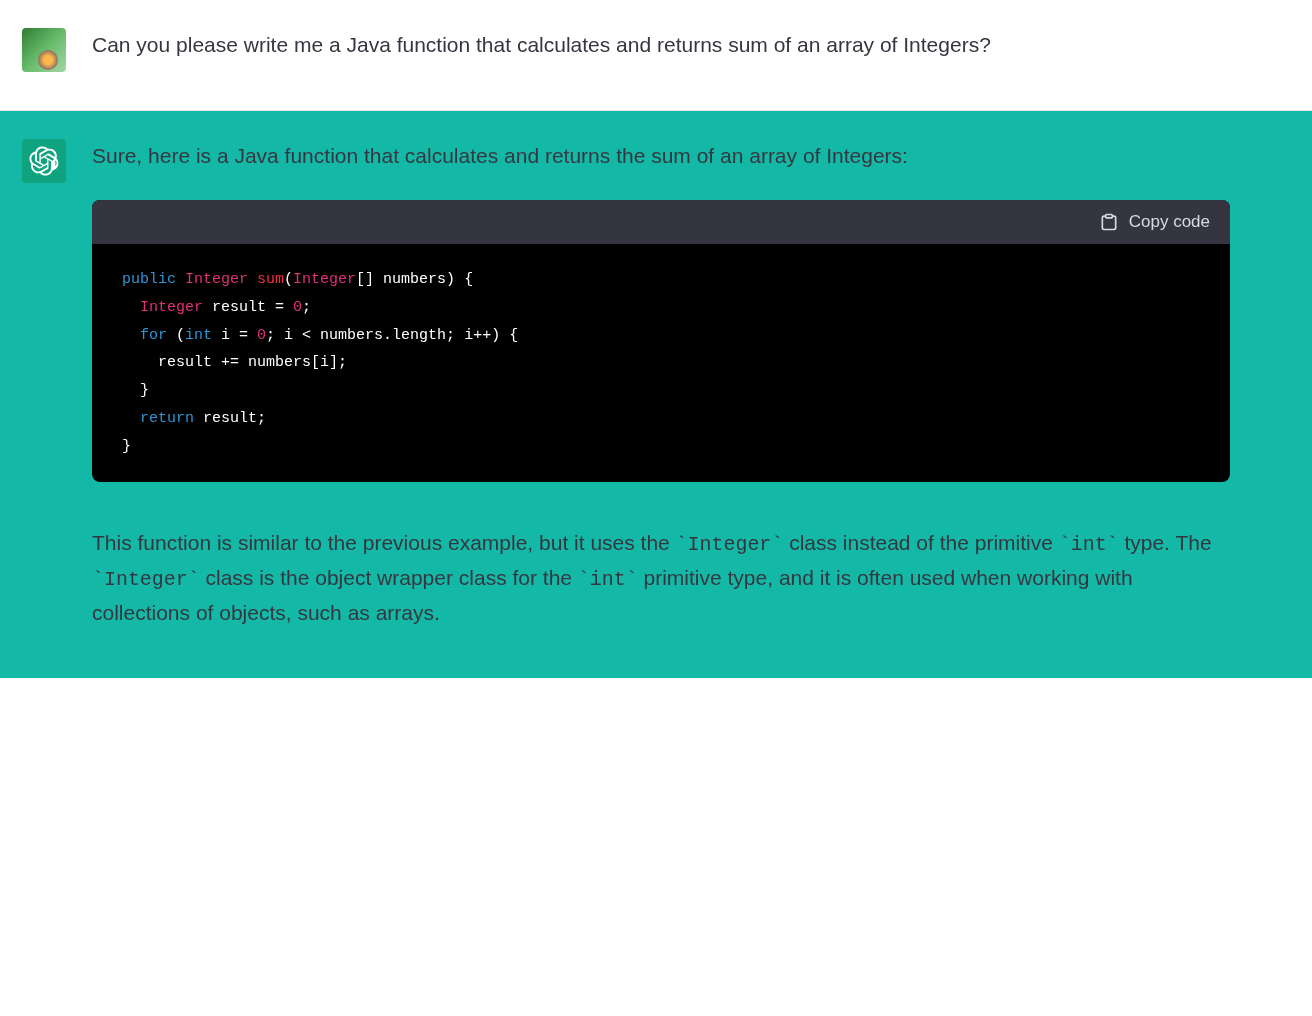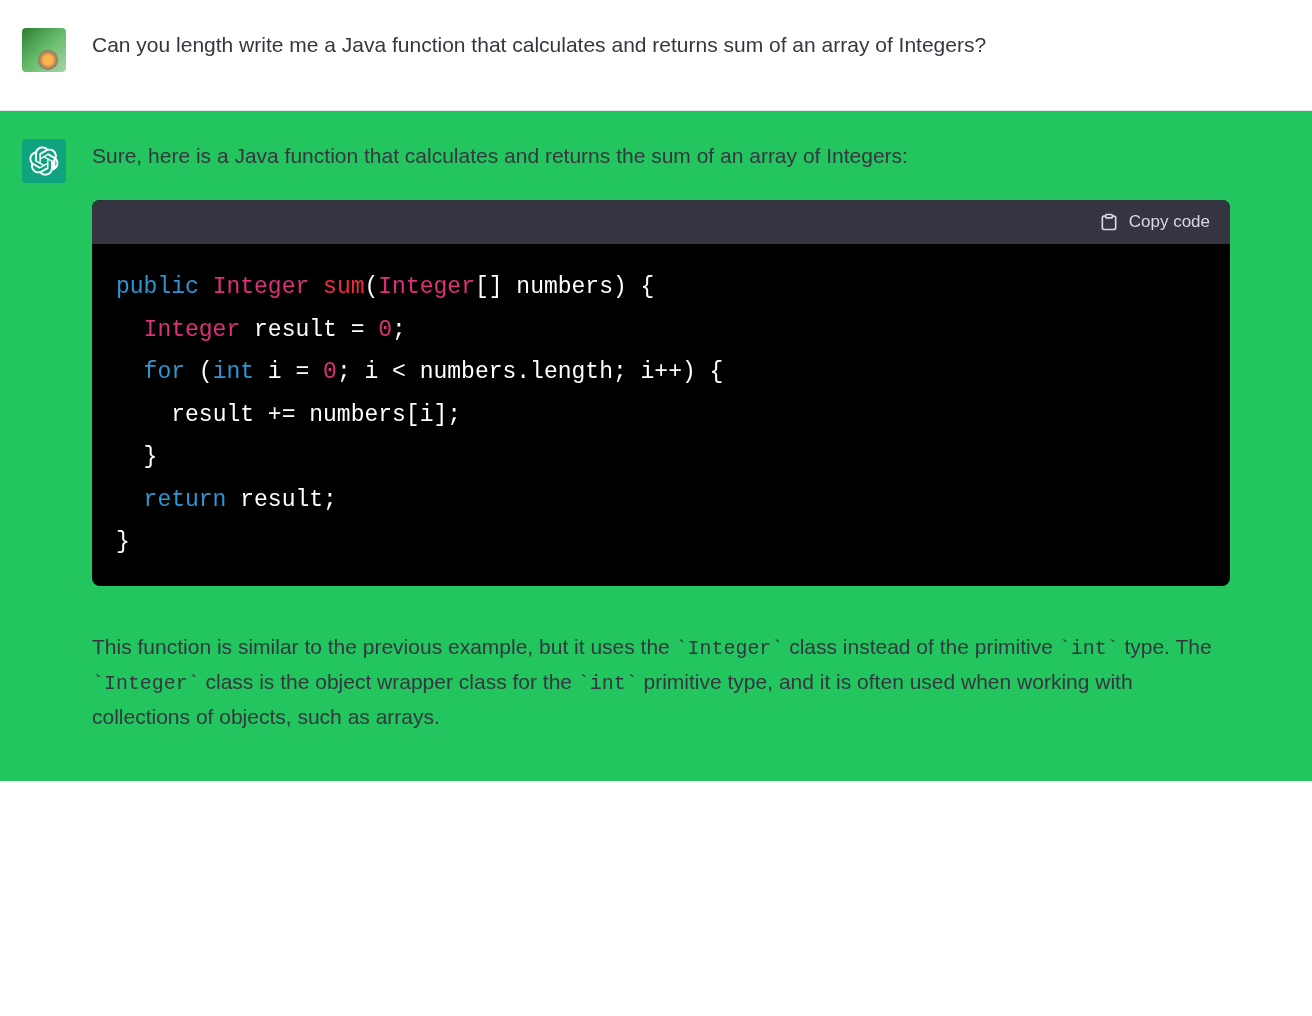--- a/index.html
+++ b/index.html
@@ -17,21 +17,21 @@
     .message {
       display: flex;
       padding: 28px 22px;
       gap: 26px;
     }
     .message.user {
       background: #ffffff;
       border-bottom: 1px solid #e5e5e5;
     }
     .message.assistant {
-      background: #22c55e;
+      background: #14b8a6;
     }
     .avatar {
       width: 44px;
       height: 44px;
       border-radius: 4px;
       flex-shrink: 0;
       display: flex;
       align-items: center;
       justify-content: center;
     }
@@ -92,44 +92,45 @@
     .copy-btn svg {
       width: 20px;
       height: 20px;
       stroke: #d9d9e3;
       fill: none;
       stroke-width: 2;
     }
     .code-content {
       padding: 22px 24px;
       font-family: "SF Mono", Monaco, Consolas, "Courier New", monospace;
-      font-size: 23px;
+      font-size: 15px;
       line-height: 1.85;
       color: #ffffff;
       white-space: pre;
+      margin-left: 6px;
     }
     .tok-keyword { color: #2e95d3; }
     .tok-type { color: #df3079; }
     .tok-func { color: #f22c3d; }
     .tok-number { color: #df3079; }
     .inline-code {
       font-family: "SF Mono", Monaco, Consolas, "Courier New", monospace;
       font-size: 0.95em;
     }
     .explanation {
       margin-top: 11px;
     }
   </style>
 </head>
 <body>
 
 <div class="message user">
   <div class="avatar user-avatar"></div>
   <div class="content">
-    <p>Can you length write me a Java function that calculates and returns sum of an array of Integers?</p>
+    <p>Can you please write me a Java function that calculates and returns sum of an array of Integers?</p>
   </div>
 </div>
 
 <div class="message assistant">
   <div class="avatar assistant-avatar">
     <svg viewBox="0 0 41 41">
       <path d="M37.5324 16.8707C37.9808 15.5241 38.1363 14.0974 37.9886 12.6859C37.8409 11.2744 37.3934 9.91076 36.6755 8.68622C35.6075 6.83404 33.9812 5.3676 32.0277 4.49917C30.0742 3.63074 27.8951 3.40289 25.8021 3.84814C24.8576 2.7855 23.6932 1.93814 22.3889 1.36468C21.0846 0.791223 19.6717 0.505501 18.2481 0.527098C16.1089 0.518618 14.0242 1.19375 12.3013 2.45058C10.5785 3.70742 9.30947 5.47905 8.68127 7.50834C7.28915 7.79192 5.97127 8.36665 4.81399 9.19431C3.65671 10.022 2.6869 11.0838 1.96991 12.3085C0.893471 14.1497 0.434795 16.2821 0.661272 18.3973C0.88775 20.5125 1.78739 22.5013 3.23058 24.0739C2.78203 25.4205 2.62652 26.8471 2.77423 28.2587C2.92195 29.6702 3.36941 31.0338 4.08733 32.2583C5.15536 34.1105 6.78168 35.577 8.73519 36.4454C10.6887 37.3138 12.8678 37.5417 14.9608 37.0964C15.9053 38.159 17.0697 39.0064 18.374 39.5799C19.6783 40.1533 21.0912 40.439 22.5148 40.4175C24.6553 40.4269 26.7414 39.7516 28.4651 38.4942C30.1887 37.2369 31.4581 35.4644 32.0864 33.4338C33.4785 33.1502 34.7964 32.5755 35.9537 31.7478C37.111 30.9202 38.0808 29.8584 38.7978 28.6337C39.8743 26.7925 40.333 24.66 40.1065 22.5448C39.88 20.4297 38.9804 18.4409 37.5372 16.8683L37.5324 16.8707ZM22.5176 37.8018C20.7579 37.8042 19.0532 37.1914 17.7011 36.0701C17.7623 36.0371 17.8693 35.979 17.9389 35.9361L25.9561 31.3407C26.1574 31.2267 26.3247 31.061 26.4408 30.8607C26.5569 30.6604 26.6175 30.4328 26.6163 30.2013V18.9827L30.0048 20.9308C30.0226 20.9394 30.038 20.9524 30.0496 20.9685C30.0612 20.9846 30.0686 21.0034 30.0711 21.0231V30.3141C30.0688 32.2993 29.2722 34.2025 27.8557 35.6052C26.4392 37.0079 24.518 37.7963 22.5224 37.7994L22.5176 37.8018ZM6.34892 31.0108C5.46777 29.4959 5.15008 27.7211 5.45061 25.9951C5.51001 26.0305 5.61383 26.0934 5.6877 26.1363L13.7049 30.7317C13.9044 30.8477 14.1316 30.9089 14.3629 30.9089C14.5943 30.9089 14.8214 30.8477 15.021 30.7317L24.812 25.1186V29.0146C24.8128 29.0342 24.8088 29.0537 24.8004 29.0714C24.7919 29.0891 24.7793 29.1045 24.7635 29.1163L16.6562 33.7644C14.9255 34.7519 12.8732 35.0199 10.9449 34.5101C9.01671 34.0002 7.36852 32.7536 6.35844 31.0396L6.34892 31.0108ZM4.25055 13.7627C5.12801 12.2463 6.51309 11.0841 8.1661 10.4795C8.1661 10.5482 8.16228 10.6694 8.16228 10.7538V19.9446C8.16101 20.1761 8.22159 20.4037 8.33771 20.604C8.45384 20.8043 8.62113 20.97 8.82247 21.084L18.6135 26.6971L15.225 28.6452C15.2083 28.6561 15.1892 28.6626 15.1693 28.6644C15.1494 28.6661 15.1294 28.6629 15.111 28.6551L7.00378 24.0046C5.28153 23.0107 4.02592 21.3805 3.50905 19.4677C2.99218 17.5549 3.25576 15.5138 4.24198 13.7915L4.25055 13.7627ZM32.1057 20.2211L22.3146 14.6081L25.7032 12.6624C25.7199 12.6515 25.739 12.6449 25.7589 12.6432C25.7788 12.6415 25.7988 12.6446 25.8172 12.6524L33.9244 17.3005C35.1565 18.0099 36.1547 19.0563 36.8028 20.3173C37.4508 21.5782 37.7218 22.9014 37.5842 24.1306C37.4466 25.3598 36.9061 26.4428 36.0261 27.2552C36.0261 27.1865 36.0299 27.0653 36.0299 26.9809V17.7901C36.0312 17.5586 35.9706 17.331 35.8545 17.1307C35.7384 16.9304 35.5711 16.7647 35.3697 16.6507L32.1057 20.2211ZM35.4792 15.0126C35.4198 14.9772 35.316 14.9143 35.2421 14.8714L27.2249 10.276C27.0254 10.16 26.7982 10.0988 26.5669 10.0988C26.3355 10.0988 26.1084 10.16 25.9088 10.276L16.1178 15.8891V11.9931C16.117 11.9735 16.121 11.954 16.1294 11.9363C16.1379 11.9186 16.1505 11.9032 16.1663 11.8914L24.2736 7.24571C25.5 6.54349 26.9084 6.21808 28.3259 6.30941C29.7434 6.40073 31.1101 6.90488 32.2618 7.76128C33.4135 8.61768 34.3007 9.79003 34.8149 11.1358C35.3292 12.4816 35.4491 13.9435 35.1602 15.3508L35.4792 15.0126ZM14.276 22.0229L10.8875 20.0748C10.8697 20.0662 10.8543 20.0532 10.8427 20.0371C10.8311 20.021 10.8237 20.0022 10.8212 19.9825V10.6939C10.8223 9.2805 11.2283 7.89668 11.9916 6.70295C12.7548 5.50922 13.8441 4.55454 15.1311 3.95156C16.418 3.34858 17.8494 3.12181 19.2584 3.29798C20.6674 3.47415 21.9953 4.04591 23.0836 4.94582C23.0224 4.97884 22.9154 5.03695 22.8458 5.07983L14.8286 9.67522C14.6273 9.78922 14.46 9.95491 14.3439 10.1552C14.2278 10.3555 14.1672 10.5831 14.1684 10.8146L14.276 22.0229ZM16.1131 18.0579L20.4765 15.5571L24.8399 18.0555V23.0567L20.4765 25.5575L16.1131 23.0591V18.0579Z"></path>
     </svg>
   </div>
   <div class="content">

